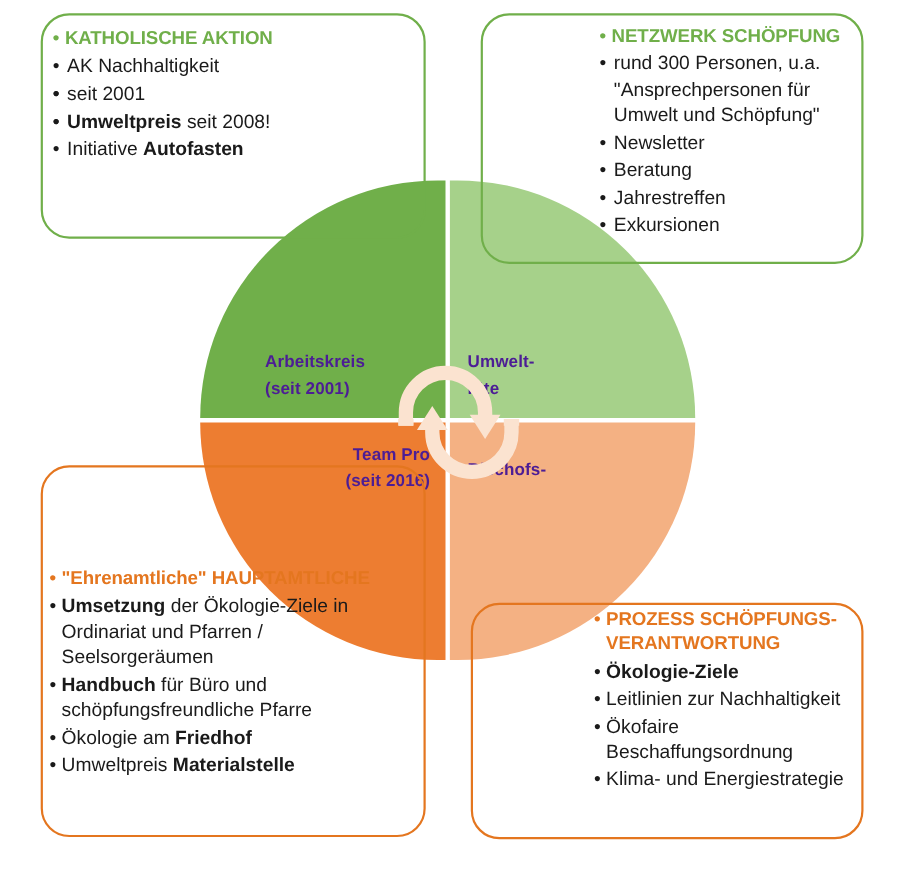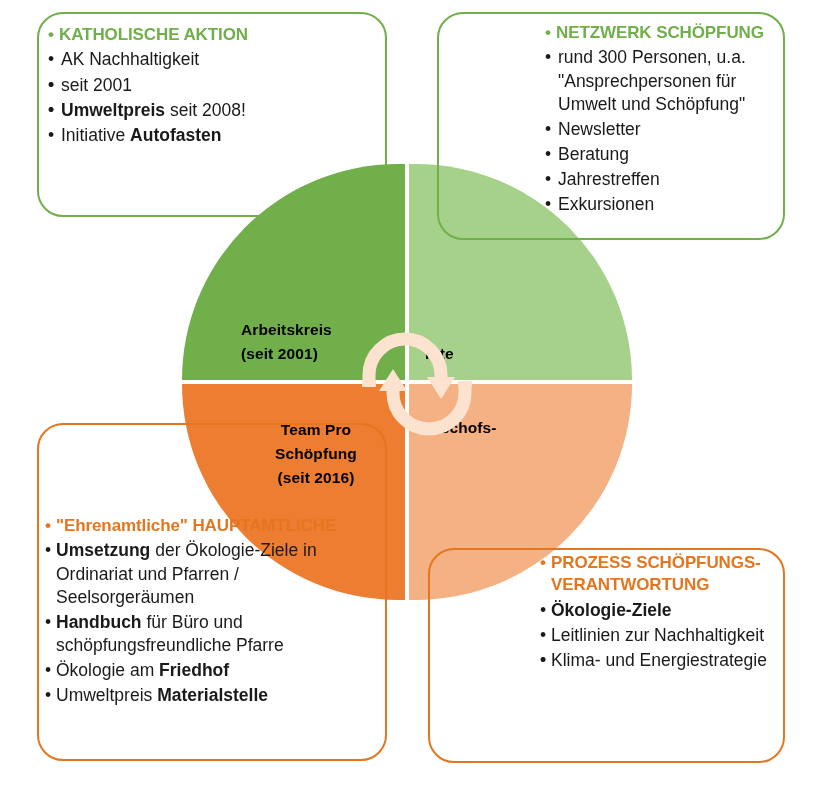--- a/index.html
+++ b/index.html
@@ -25,29 +25,29 @@
     width:223px;height:216px;
     overflow:hidden;
   }
   .q-tl{left:0;top:0;border-radius:223px 0 0 0;}
   .q-tr{left:227px;top:0;border-radius:0 223px 0 0;}
   .q-bl{left:0;top:220px;border-radius:0 0 0 223px;}
   .q-br{left:227px;top:220px;border-radius:0 0 223px 0;}
 
   .quad-label{
     position:absolute;
-    color:#000000;
+    color:#4c1d95;
     font-weight:bold;
     font-size:15.5px;
     line-height:1.55;
     letter-spacing:.1px;
   }
   .lbl-tl{right:14px;bottom:14px;text-align:left;width:150px;}
   .lbl-tr{left:16px;bottom:14px;text-align:left;width:180px;}
-  .lbl-bl{right:14px;top:34px;text-align:center;width:150px;}
+  .lbl-bl{right:14px;top:18px;text-align:right;width:150px;}
   .lbl-br{left:16px;top:32px;text-align:left;width:180px;}
   .quad-label .ln{display:block;}
 
   .arrows{
     position:absolute;
     left:175px;top:155px;
     width:120px;height:130px;
     z-index:3;
     pointer-events:none;
   }
@@ -108,28 +108,28 @@
 
     <div class="quad q-tl" style="background:#70AF4A;">
       <div class="quad-label lbl-tl">
         <span class="ln">Arbeitskreis</span>
         <span class="ln">(seit 2001)</span>
       </div>
     </div>
 
     <div class="quad q-tr" style="background:#A6D18A;">
       <div class="quad-label lbl-tr">
+        <span class="ln">Umwelt-</span>
         <span class="ln">räte</span>
       </div>
     </div>
 
     <div class="quad q-bl" style="background:#ED7D31;">
       <div class="quad-label lbl-bl">
         <span class="ln">Team Pro</span>
-        <span class="ln">Schöpfung</span>
         <span class="ln">(seit 2016)</span>
       </div>
     </div>
 
     <div class="quad q-br" style="background:#F4B183;">
       <div class="quad-label lbl-br">
         <span class="ln">Bischofs-</span>
       </div>
     </div>
 
@@ -221,20 +221,20 @@
     <span class="item head orange tight">
       <span class="bullet">•</span><span>PROZESS SCHÖPFUNGS-VERANTWORTUNG</span>
     </span>
     <span class="item tight">
       <span class="bullet">•</span><b>Ökologie-Ziele</b>
     </span>
     <span class="item tight">
       <span class="bullet">•</span><span>Leitlinien zur Nachhaltigkeit</span>
     </span>
     <span class="item tight">
-      <span class="bullet">•</span>
+      <span class="bullet">•</span><span>Ökofaire Beschaffungsordnung</span>
     </span>
     <span class="item tight">
       <span class="bullet">•</span><span>Klima- und Energiestrategie</span>
     </span>
   </div>
 
 </div>
 
 </body></html>

